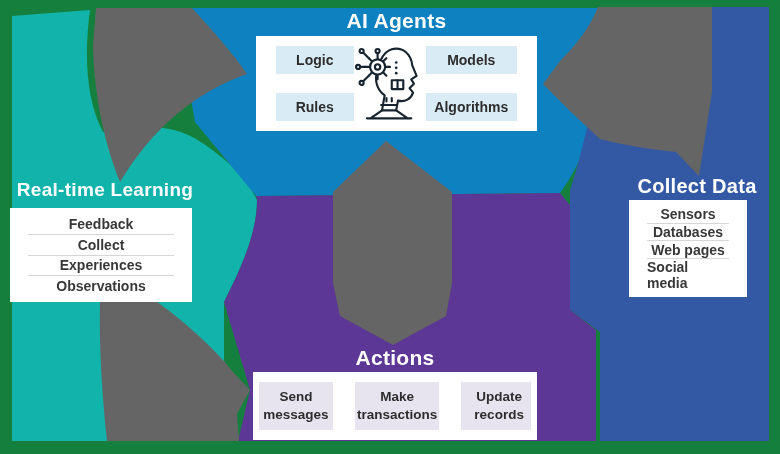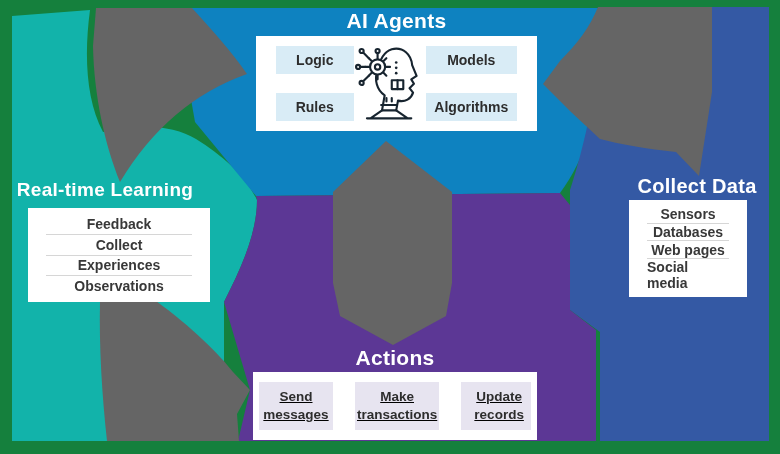--- a/index.html
+++ b/index.html
@@ -25,21 +25,21 @@
     padding:10px 20px;box-sizing:border-box;}
   .chip-col{display:flex;flex-direction:column;justify-content:space-between;height:100%;}
   .chip-col.left{width:78px;}
   .chip-col.right{width:92px;}
   .chip{
     height:28px;line-height:28px;text-align:center;background:#d9ecf6;
     font-size:14px;font-weight:700;color:#2d2d2d;
   }
   
   .actions-card{display:flex;align-items:center;justify-content:flex-end;gap:22px;
-    padding:8px 6px;box-sizing:border-box;text-decoration:underline;}
+    padding:8px 6px;box-sizing:border-box;}
   .action-chip{
     height:48px;background:#e7e4f0;display:flex;align-items:center;justify-content:center;
     text-align:center;font-size:13.5px;font-weight:700;color:#2d2d2d;line-height:1.3;
     box-sizing:border-box;padding:2px;
   }
   .action-chip.w1{width:86px;}
   .action-chip.w2{width:98px;}
   .action-chip.w3{width:80px;padding-left:8px;}
 </style>
 </head>
@@ -113,21 +113,21 @@
       </svg>
     </span>
     <div class="chip-col right">
       <div class="chip">Models</div>
       <div class="chip">Algorithms</div>
     </div>
   </div>
 
   <div class="sec-title" style="left:10px;top:179px;width:190px;font-size:19px;">Real-time Learning</div>
 
-  <div class="card list-card" style="left:28px;top:208px;width:182px;height:94px;">
+  <div class="card list-card" style="left:10px;top:208px;width:182px;height:94px;">
     <div class="list-row">Feedback</div>
     <div class="list-row">Collect</div>
     <div class="list-row">Experiences</div>
     <div class="list-row">Observations</div>
   </div>
 
   <div class="sec-title" style="left:627px;top:174px;width:140px;font-size:20px;">Collect Data</div>
 
   <div class="card list-card" style="left:629px;top:200px;width:118px;height:97px;">
     <div class="list-row">Sensors</div>

